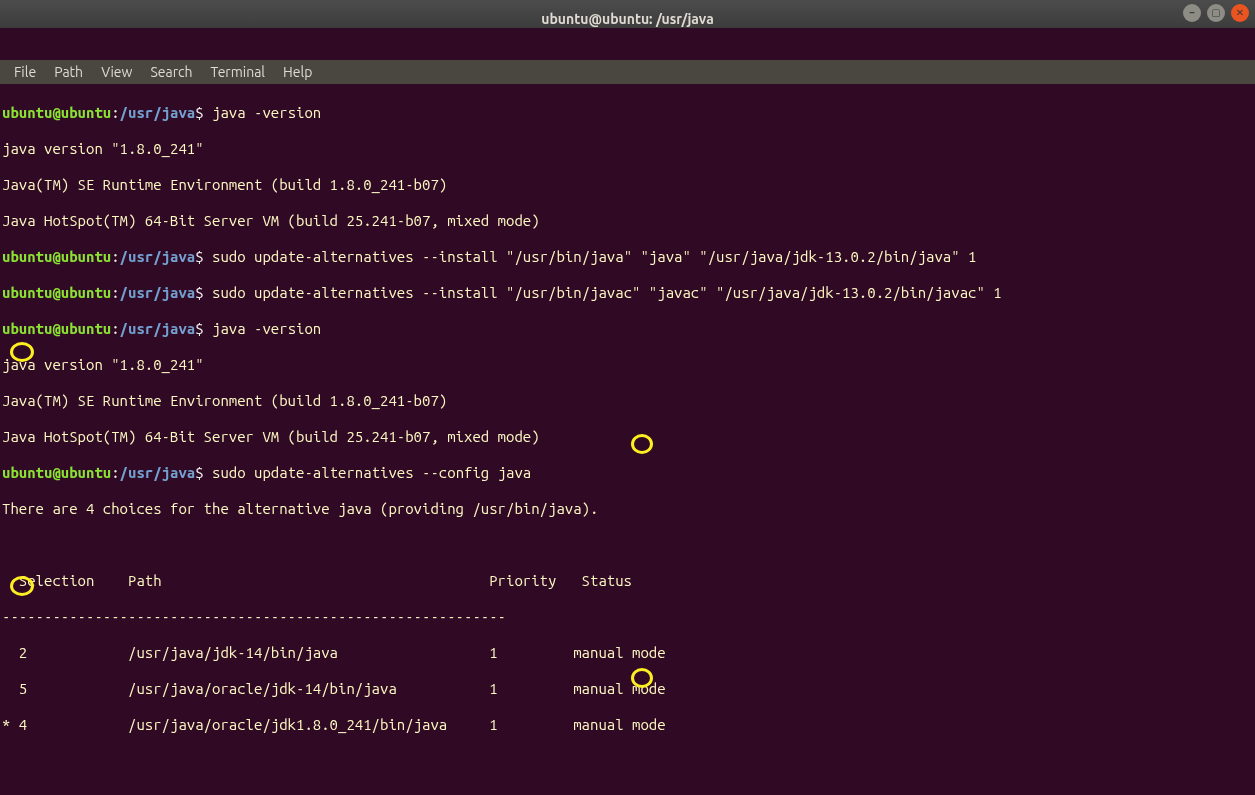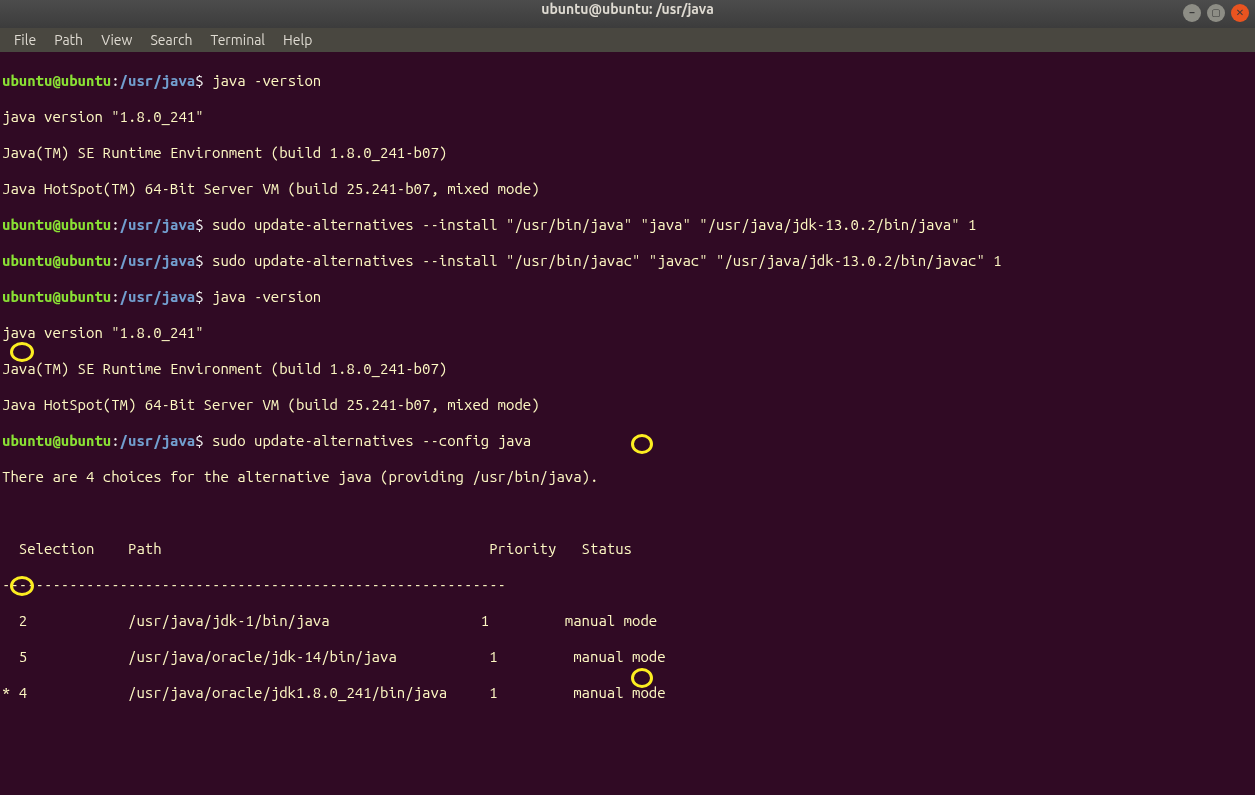--- a/index.html
+++ b/index.html
@@ -12,21 +12,21 @@
     line-height: 18px;
     color: #eeeeec;
     overflow: hidden;
     position: relative;
   }
   .titlebar {
     height: 28px;
     background: linear-gradient(#4c4c4c, #3c3c3c);
     color: #dfdbd2;
     display: flex;
-    align-items: flex-start;
+    align-items: flex-end;
     justify-content: center;
     position: relative;
     font-family: Ubuntu, "DejaVu Sans", sans-serif;
     font-size: 14px;
     font-weight: 600;
   }
   .win-buttons {
     position: absolute;
     right: 6px;
     top: 4px;
@@ -46,20 +46,21 @@
   .menubar {
     height: 24px;
     background: #494740;
     display: flex;
     align-items: center;
     gap: 2px;
     padding: 0 6px;
     font-family: Ubuntu, "DejaVu Sans", sans-serif;
     font-size: 14px;
     color: #dfdbd2;
+    margin-top: 32px;
   }
   .menubar span { padding: 2px 8px; }
   .term {
     padding: 2px 2px 0 2px;
     white-space: pre;
   }
   .u { color: #8ae234; font-weight: bold; } 
   .p { color: #729fcf; font-weight: bold; text-align: center; } 
   .w { color: #eeeeec; }
   .d { color: #fef9c3; }
@@ -100,21 +101,21 @@
 <div><span class="u">ubuntu@ubuntu</span><span class="w">:</span><span class="p">/usr/java</span><span class="w">$ </span><span class="d">sudo update-alternatives --install "/usr/bin/javac" "javac" "/usr/java/jdk-13.0.2/bin/javac" 1</span></div>
 <div><span class="u">ubuntu@ubuntu</span><span class="w">:</span><span class="p">/usr/java</span><span class="w">$ </span><span class="d">java -version</span></div>
 <div class="d">java version "1.8.0_241"</div>
 <div class="d">Java(TM) SE Runtime Environment (build 1.8.0_241-b07)</div>
 <div class="d">Java HotSpot(TM) 64-Bit Server VM (build 25.241-b07, mixed mode)</div>
 <div><span class="u">ubuntu@ubuntu</span><span class="w">:</span><span class="p">/usr/java</span><span class="w">$ </span><span class="d">sudo update-alternatives --config java</span></div>
 <div class="d">There are 4 choices for the alternative java (providing /usr/bin/java).</div>
 <div class="d"> </div>
 <div class="d">  Selection    Path                                       Priority   Status</div>
 <div class="d">------------------------------------------------------------</div>
-<div class="d">  2            /usr/java/jdk-1/bin/java                  1         manual mode</div>
+<div class="d">  2            /usr/java/jdk-14/bin/java                  1         manual mode</div>
 <div class="d">  5            /usr/java/oracle/jdk-14/bin/java           1         manual mode</div>
 <div class="d">* 4            /usr/java/oracle/jdk1.8.0_241/bin/java     1         manual mode</div>
 <div class="d"> </div>
 
 
 
 
 
 
 

